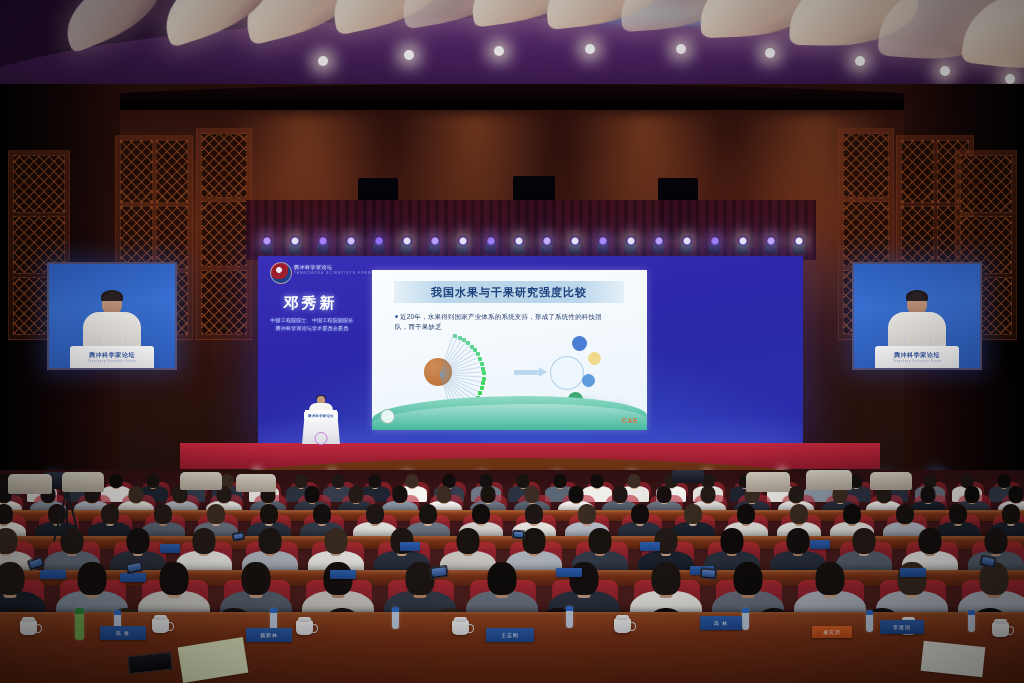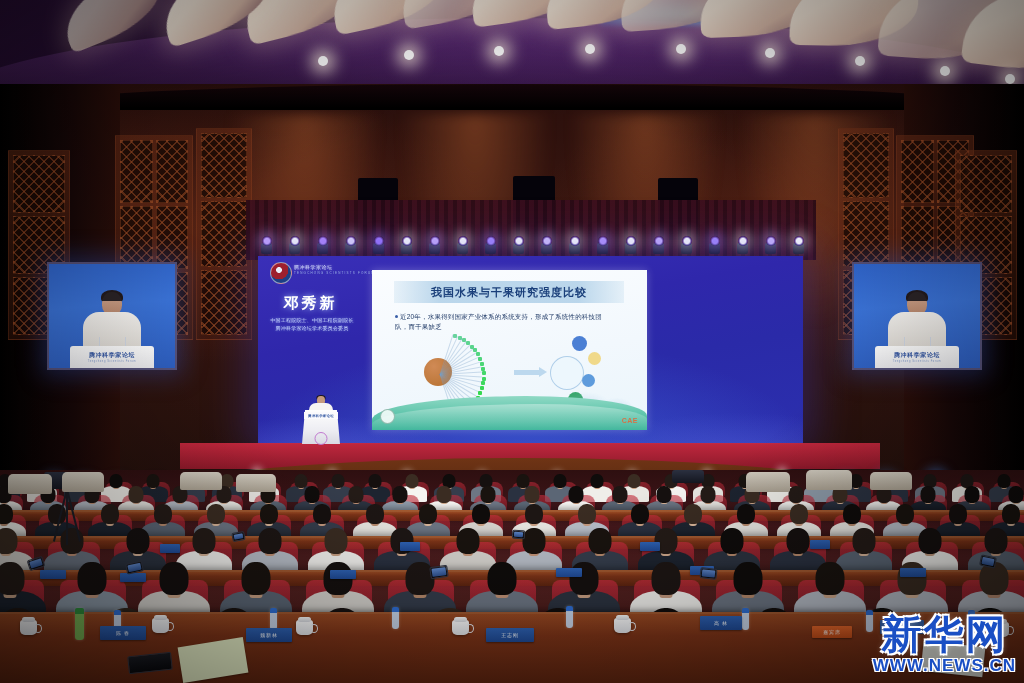--- a/index.html
+++ b/index.html
@@ -1484,18 +1484,14 @@
         <div class="steel-chair" style="left: 180px; top: 2px; width: 42px; height: 18px;"></div>
         <div class="steel-chair" style="left: 236px; top: 4px; width: 40px; height: 18px;"></div>
         <div class="steel-chair" style="left: 746px; top: 2px; width: 44px; height: 20px;"></div>
         <div class="steel-chair" style="left: 806px; top: 0px; width: 46px; height: 20px;"></div>
         <div class="steel-chair" style="left: 870px; top: 2px; width: 42px; height: 18px;"></div>
       </div>
   </div>
 
   <div class="vignette"></div>
 
-  <div class="watermark">
-    <div class="wm-cn">新华网</div>
-    <div class="wm-url">WWW.NEWS.CN</div>
-  </div>
 
 </div>
 
 </body></html>

